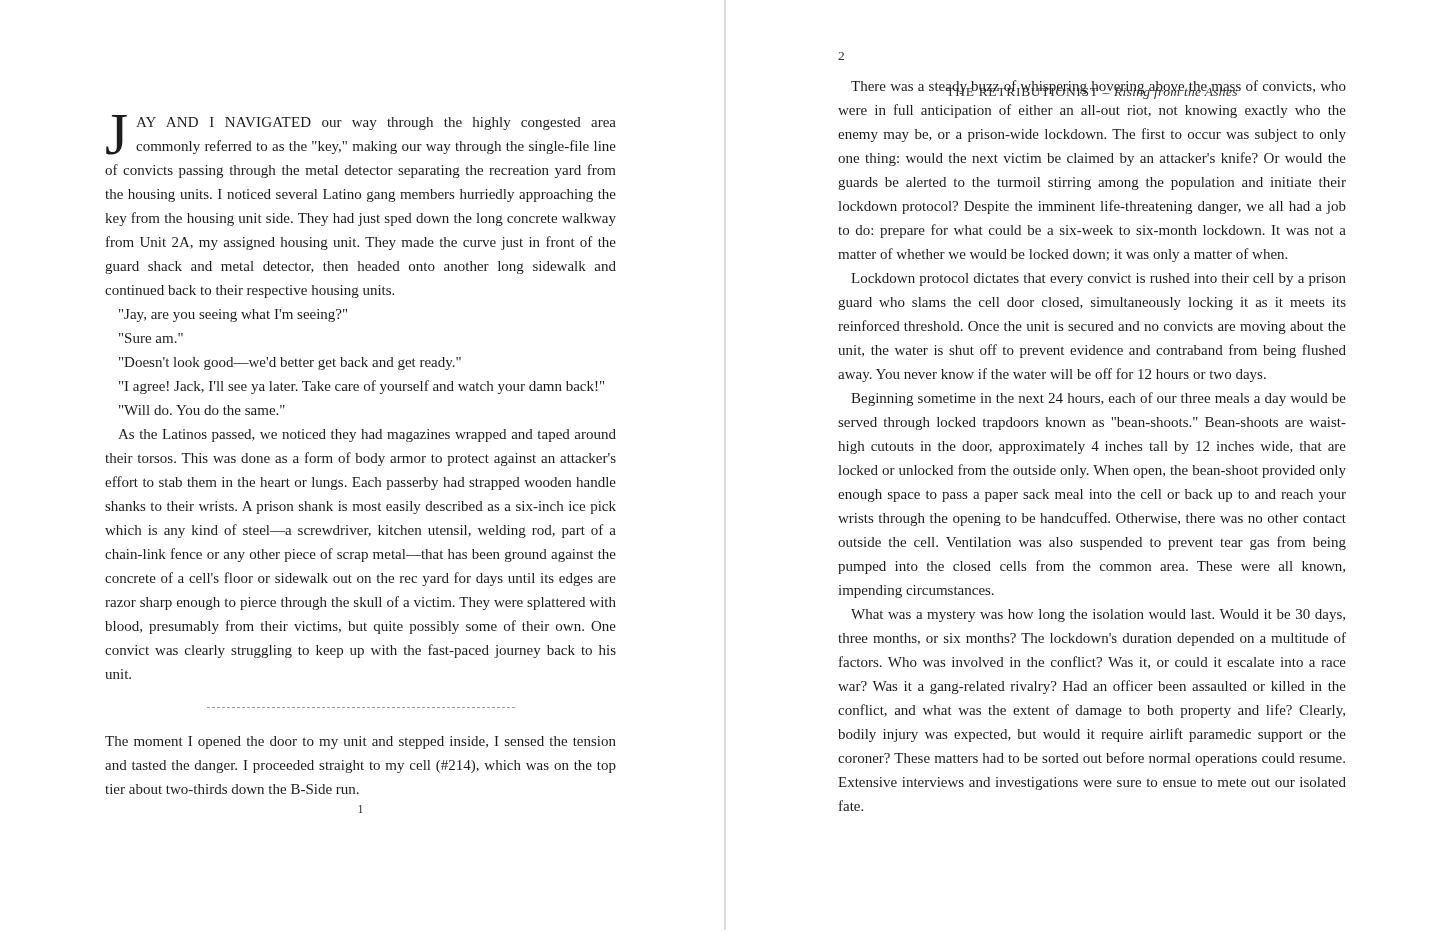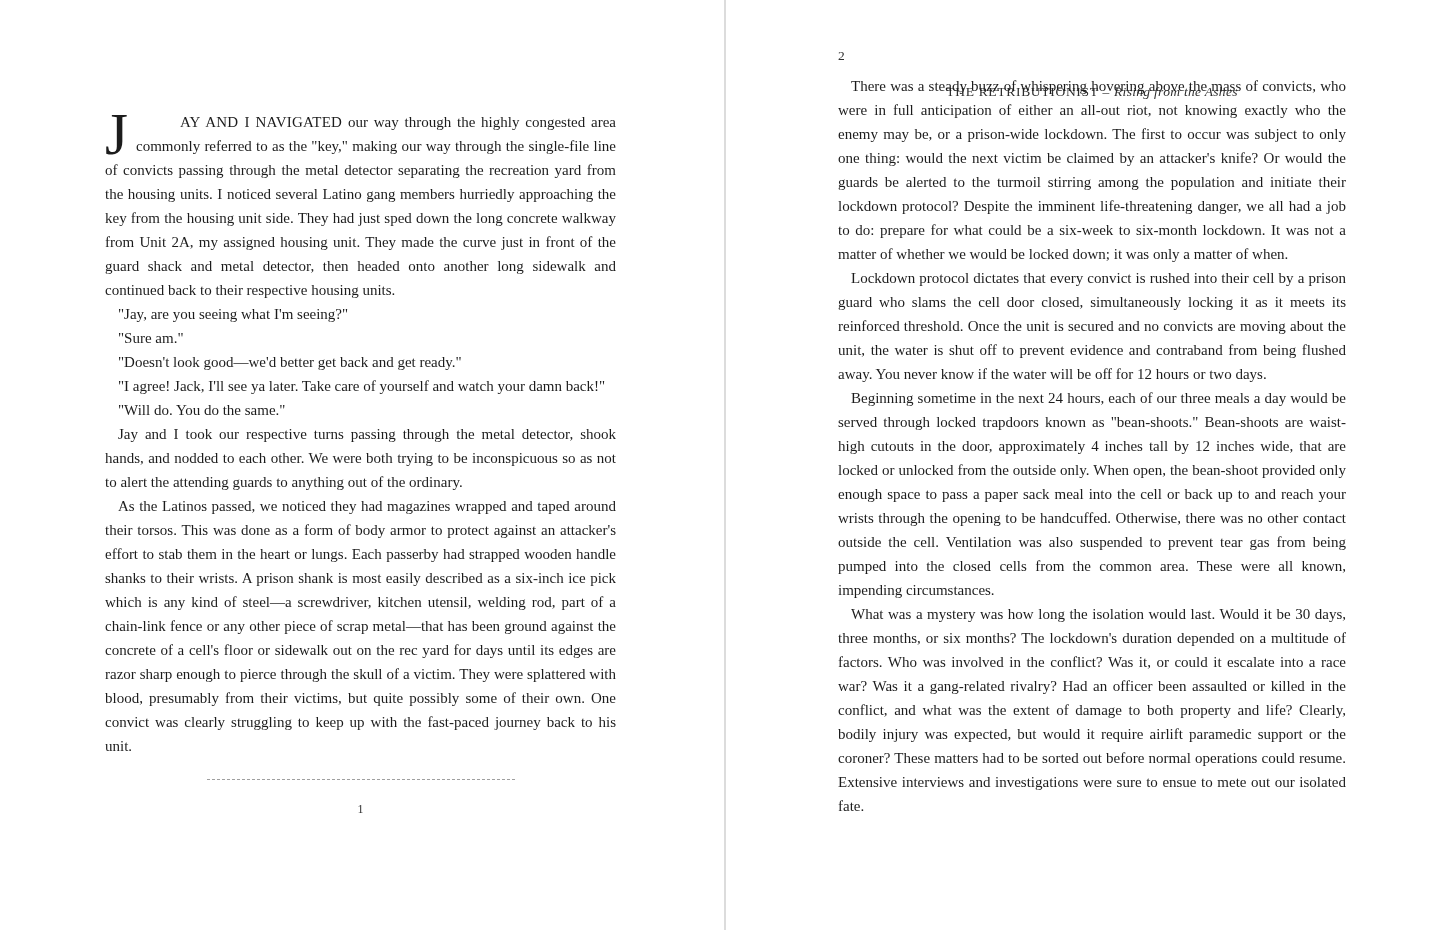--- a/index.html
+++ b/index.html
@@ -41,21 +41,21 @@
     top: 110px;
     width: 511px;
   }
   .dropcap {
     float: left;
     font-size: 59px;
     line-height: 45px;
     padding: 2px 8px 0 0;
     color: #1c1c1c;
   }
-  .opening-caps { letter-spacing: 0.2px; margin-left: 44px; }
+  .opening-caps { letter-spacing: 0.2px; }
   .scene-break {
     height: 0;
     width: 308px;
     margin: 21px auto 21px auto;
     border-top: 1px dashed #9f9f9f;
   }
   .folio-left {
     margin-top: 3px;
     text-align: center !important;
     font-size: 12px !important;
@@ -99,23 +99,23 @@
 
   <div class="left-body page-body">
     <p class="first-paragraph">
       <span class="dropcap">J</span><span class="opening-caps">AY AND I NAVIGATED</span><span> our way through the highly congested area commonly referred to as the "key," making our way through the single-file line of convicts passing through the metal detector separating the recreation yard from the housing units. I noticed several Latino gang members hurriedly approaching the key from the housing unit side. They had just sped down the long concrete walkway from Unit 2A, my assigned housing unit. They made the curve just in front of the guard shack and metal detector, then headed onto another long sidewalk and continued back to their respective housing units.</span>
     </p>
     <p class="indent">"Jay, are you seeing what I'm seeing?"</p>
     <p class="indent">"Sure am."</p>
     <p class="indent">"Doesn't look good—we'd better get back and get ready."</p>
     <p class="indent">"I agree! Jack, I'll see ya later. Take care of yourself and watch your damn back!"</p>
     <p class="indent">"Will do. You do the same."</p>
-    <p class="indent">Jay and I took our respective turns passing through the metal detector, shook hands, and nodded to each other. We were both trying to be inconspicuous so as not to alert the attending guards to anything out of the ordinary.</p>
     <p class="indent">As the Latinos passed, we noticed they had magazines wrapped and taped around their torsos. This was done as a form of body armor to protect against an attacker's effort to stab them in the heart or lungs. Each passerby had strapped wooden handle shanks to their wrists. A prison shank is most easily described as a six-inch ice pick which is any kind of steel—a screwdriver, kitchen utensil, welding rod, part of a chain-link fence or any other piece of scrap metal—that has been ground against the concrete of a cell's floor or sidewalk out on the rec yard for days until its edges are razor sharp enough to pierce through the skull of a victim. They were splattered with blood, presumably from their victims, but quite possibly some of their own. One convict was clearly struggling to keep up with the fast-paced journey back to his unit.</p>
     <div class="scene-break"></div>
+    <p class="noindent">The moment I opened the door to my unit and stepped inside, I sensed the tension and tasted the danger. I proceeded straight to my cell (#214), which was on the top tier about two-thirds down the B-Side run.</p>
     <p class="folio-left">1</p>
   </div>
 
   <div class="page-divider"></div>
 
   <div class="running-header">
     <span class="header-page-num">2</span>
     <span class="header-title">
       <span>THE RETRIBUTIONIST –</span>
       <span class="header-subtitle">Rising from the Ashes</span>

